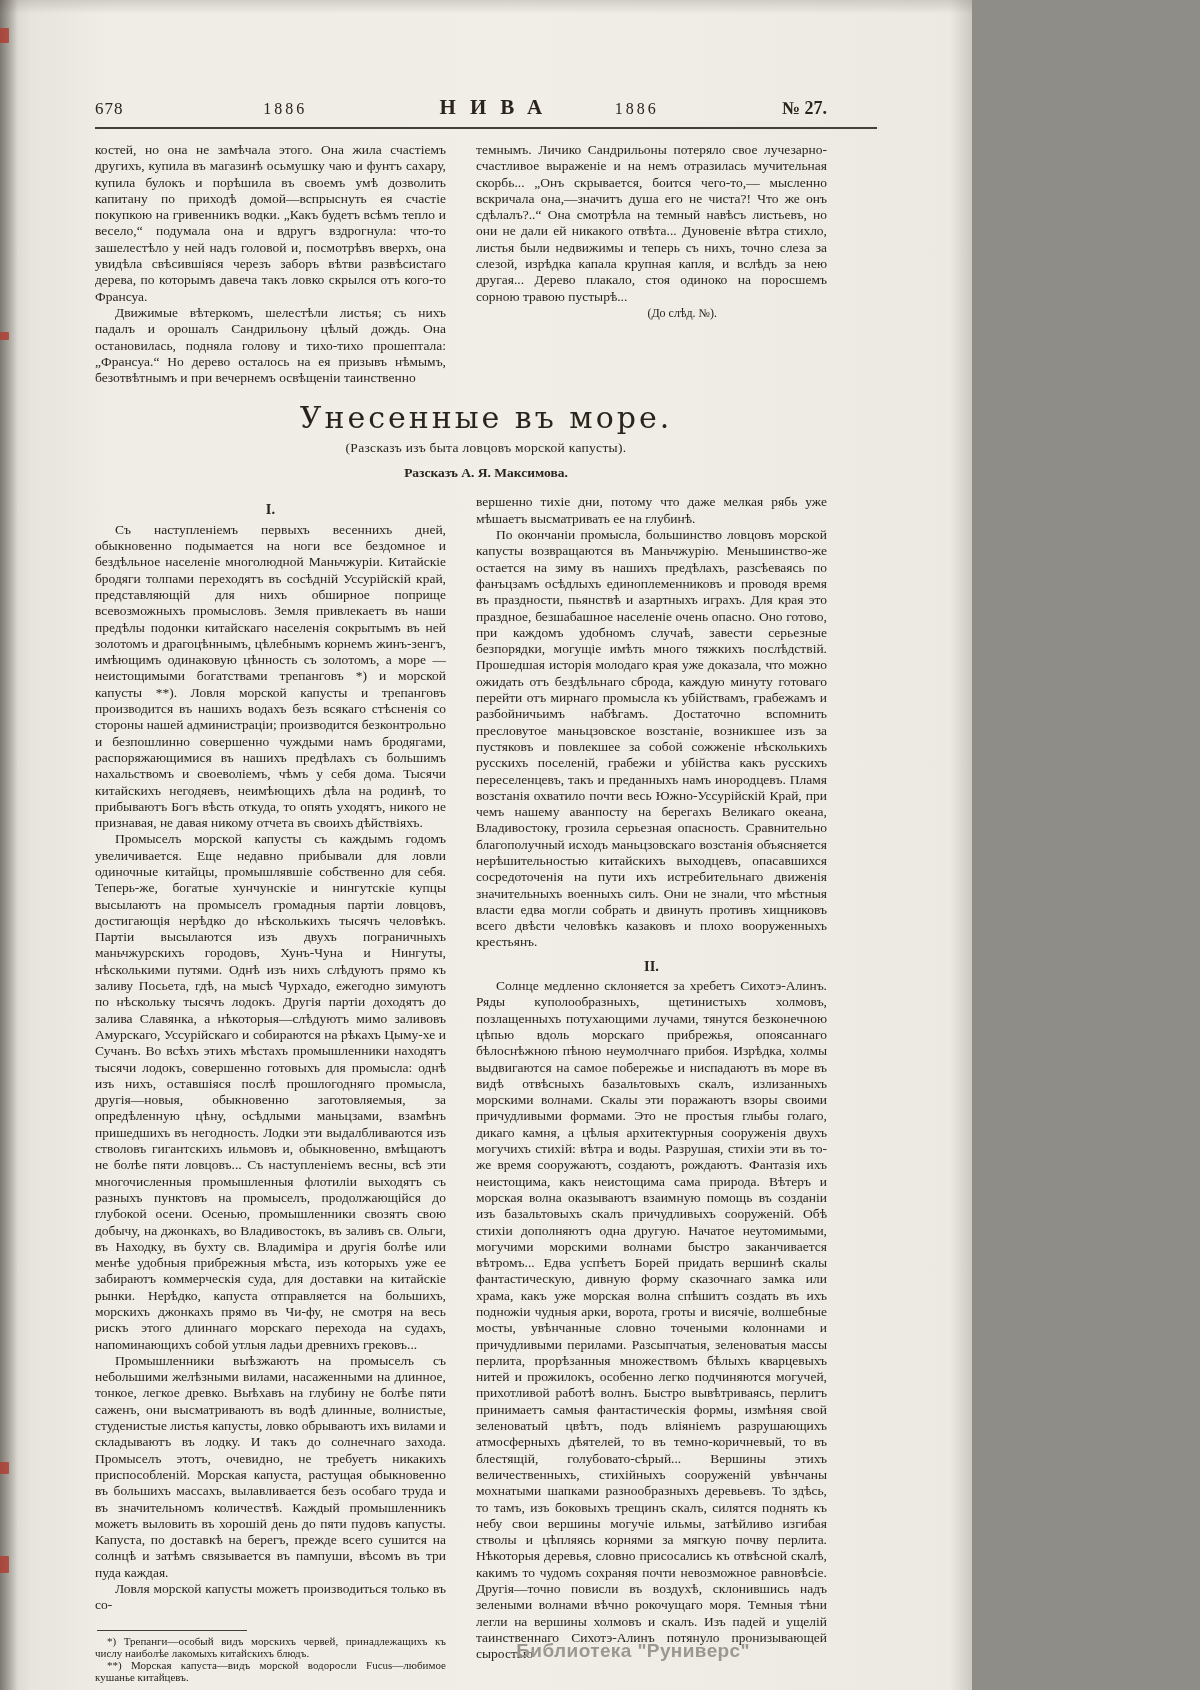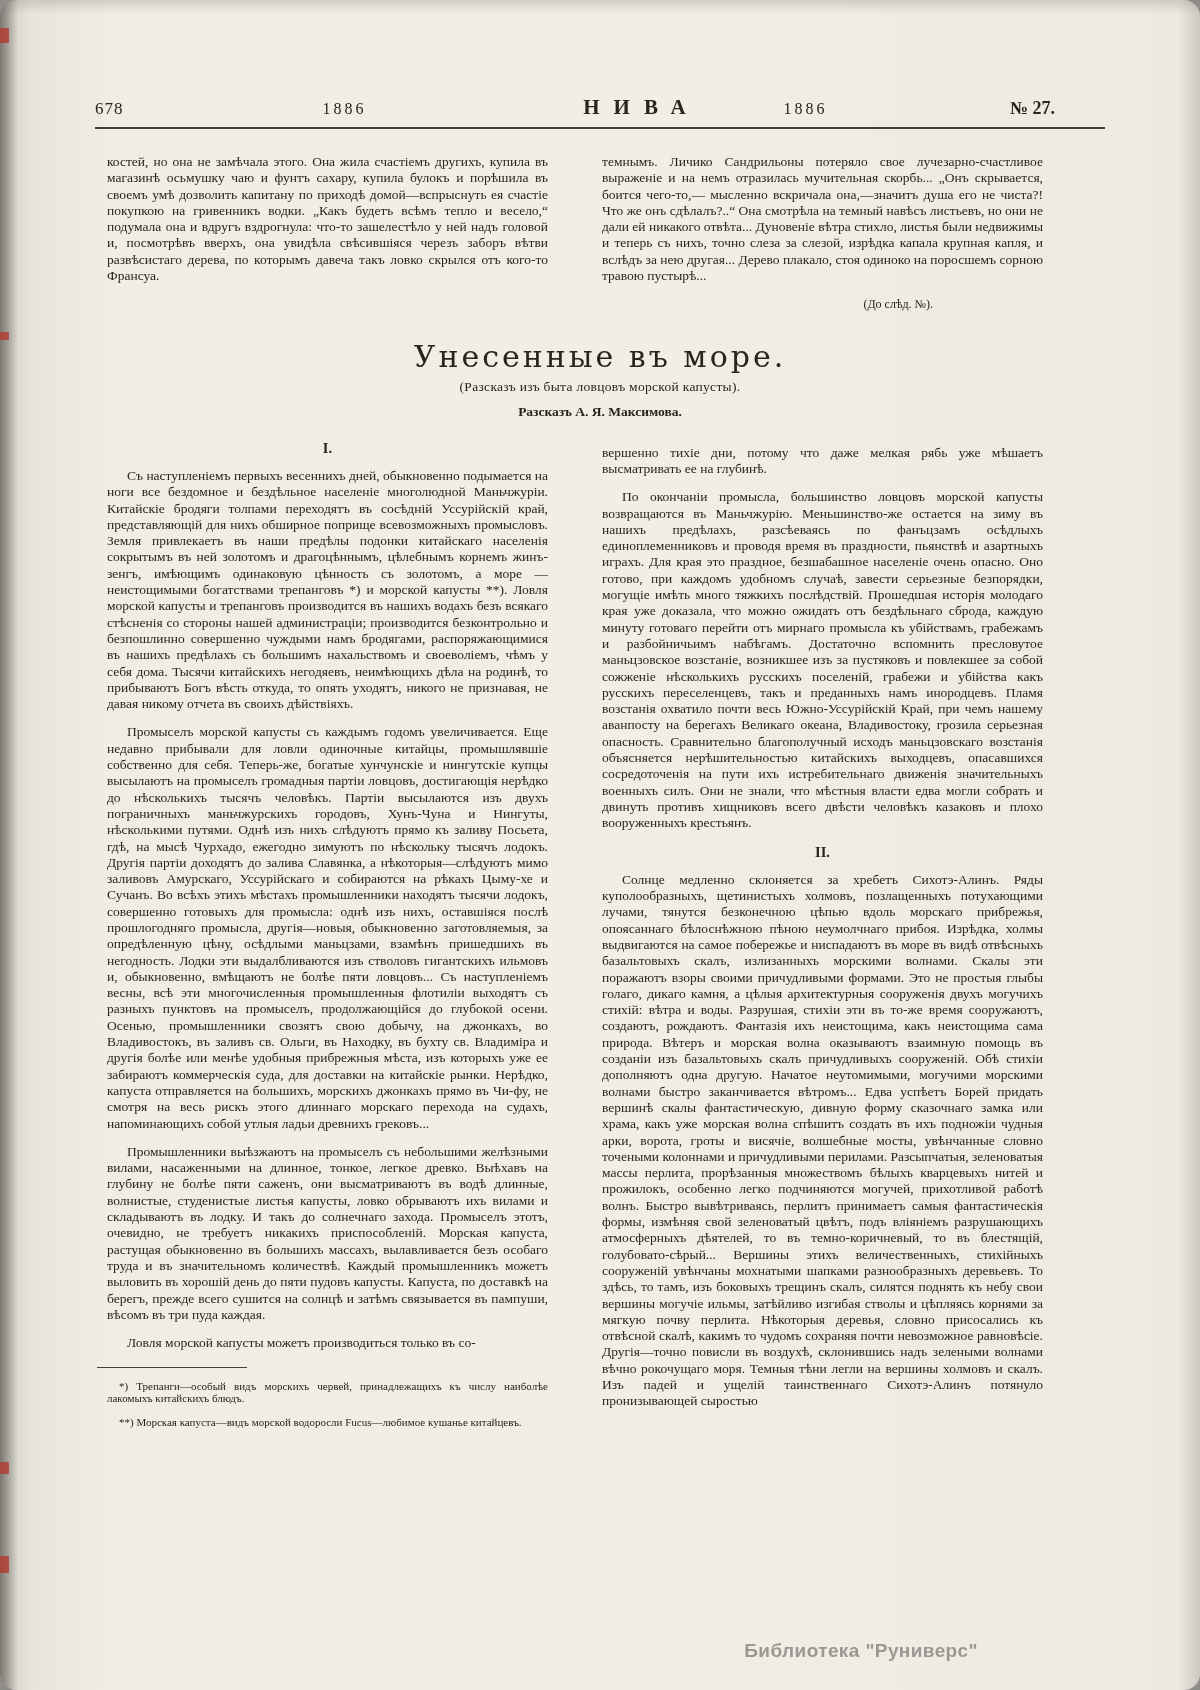--- a/index.html
+++ b/index.html
@@ -2,27 +2,26 @@
 <html lang="ru"><head>
 <meta charset="utf-8">
 <style>
   * { margin:0; padding:0; box-sizing:border-box; }
   html,body { width:1200px; height:1690px; }
   body {
     font-family:"Liberation Serif","DejaVu Serif",serif;
     background:#8f8d88;
   }
   .page {
-    position:relative; width:1200px; height:1690px; overflow:hidden;
+    position:relative; width:972px; height:1690px; overflow:hidden;
     color:#2b241c;
     background:
       linear-gradient(180deg, rgba(120,115,108,0.25) 0px, rgba(120,115,108,0) 14px),
       linear-gradient(270deg, rgba(120,115,108,0.28) 0px, rgba(120,115,108,0) 22px),
       linear-gradient(90deg, #cfccc4 0px, #e6e4dc 30px, #efede6 110px, #f0eee7 55%, #ebe9e1 100%);
-    border-radius: 16px;
   }
   .edge-shadow {
     position:absolute; left:0; top:0; width:18px; height:100%;
     background:linear-gradient(90deg, rgba(55,50,45,0.55), rgba(55,50,45,0));
   }
   .tick { position:absolute; left:0; width:9px; background:#b23a2e; opacity:.8; border-radius:1px; }
   .tick.t1 { top:28px;  height:15px; }
   .tick.t2 { top:332px; height:8px; }
   .tick.t3 { top:1462px; height:12px; }
   .tick.t4 { top:1556px; height:17px; }
@@ -33,21 +32,21 @@
   }
   .mast .c1 { width:15%;  text-align:left;  font-size:17px; letter-spacing:1px; }
   .mast .c2 { width:22%;  text-align:center; font-size:16px; letter-spacing:3px; }
   .mast .c3 { width:26%;  text-align:right; font-size:21px; font-weight:bold; letter-spacing:14px; padding-left:14px; }
   .mast .c4 { width:22%;  text-align:center; font-size:16px; letter-spacing:3px; }
   .mast .c5 { width:15%;  text-align:right; font-size:18px; font-weight:bold;margin-top:40px; }
   .head-rule { margin:7px 95px 0 95px; border-top:2px solid #463f36; }
 
   .cols { display:flex; gap:30px; padding:13px 145px 0 95px; }
   .col { width:465px; font-size:13.5px; line-height:16.3px; text-align:justify; }
-  .col p { margin:12px; }
+  .col p { margin:0; }
   .col p.ind { text-indent:20px; }
   .tocont { text-align:right; padding-right:110px; font-size:12px; margin-top:3px; }
 
   .art-head { text-align:center; padding-top:14px; }
   .art-title { font-family:"DejaVu Serif",serif; font-size:30px; font-weight:500; letter-spacing:3px;text-align:center; }
   .art-sub { font-size:13.5px; margin-top:5px; letter-spacing:0.3px; }
   .art-by  { font-size:13.5px; font-weight:bold; margin-top:9px; }
 
   .sec-head { text-align:center; font-size:14.5px; font-weight:600; margin:7px 0 4px 0; }
 
@@ -76,20 +75,21 @@
     <span class="c2">1886</span>
     <span class="c3">НИВА</span>
     <span class="c4">1886</span>
     <span class="c5">№ 27.</span>
   </header>
   <div class="head-rule"></div>
 
   <main class="cols">
     <div class="col">
       <p>костей, но она не замѣчала этого. Она жила счастіемъ другихъ, купила въ магазинѣ осьмушку чаю и фунтъ сахару, купила булокъ и порѣшила въ своемъ умѣ дозволить капитану по приходѣ домой—вспрыснуть ея счастіе покупкою на гривенникъ водки. „Какъ будетъ всѣмъ тепло и весело,“ подумала она и вдругъ вздрогнула: что-то зашелестѣло у ней надъ головой и, посмотрѣвъ вверхъ, она увидѣла свѣсившіяся черезъ заборъ вѣтви развѣсистаго дерева, по которымъ давеча такъ ловко скрылся отъ кого-то Франсуа.</p>
+      <p class="ind">Движимые вѣтеркомъ, шелестѣли листья; съ нихъ падалъ и орошалъ Сандрильону цѣлый дождь. Она остановилась, подняла голову и тихо-тихо прошептала: „Франсуа.“ Но дерево осталось на ея призывъ нѣмымъ, безотвѣтнымъ и при вечернемъ освѣщеніи таинственно</p>
     </div>
     <div class="col">
       <p>темнымъ. Личико Сандрильоны потеряло свое лучезарно-счастливое выраженіе и на немъ отразилась мучительная скорбь... „Онъ скрывается, боится чего-то,— мысленно вскричала она,—значитъ душа его не чиста?! Что же онъ сдѣлалъ?..“ Она смотрѣла на темный навѣсъ листьевъ, но они не дали ей никакого отвѣта... Дуновеніе вѣтра стихло, листья были недвижимы и теперь съ нихъ, точно слеза за слезой, изрѣдка капала крупная капля, и вслѣдъ за нею другая... Дерево плакало, стоя одиноко на поросшемъ сорною травою пустырѣ...</p>
       <p class="tocont">(До слѣд. №).</p>
     </div>
   </main>
 
   <section class="art-head">
     <h1 class="art-title">Унесенные въ море.</h1>
     <div class="art-sub">(Разсказъ изъ быта ловцовъ морской капусты).</div>

